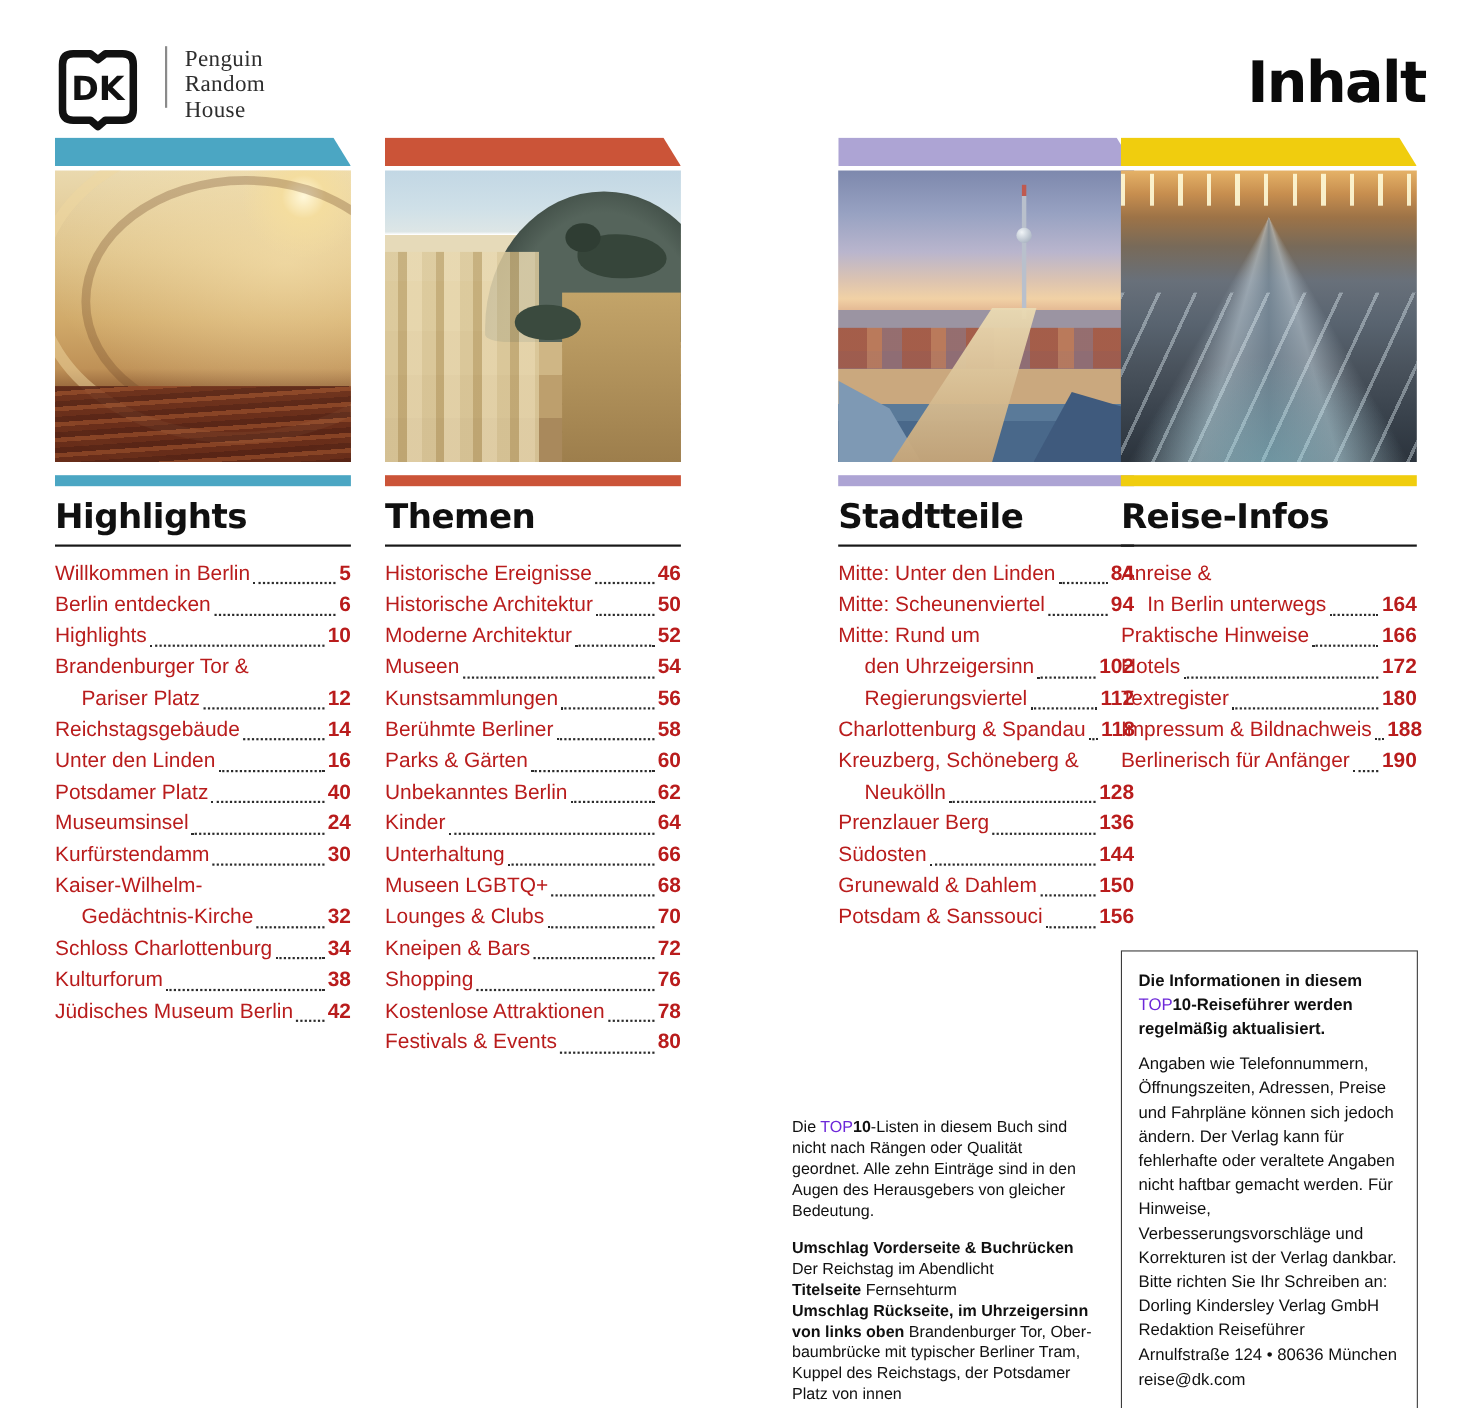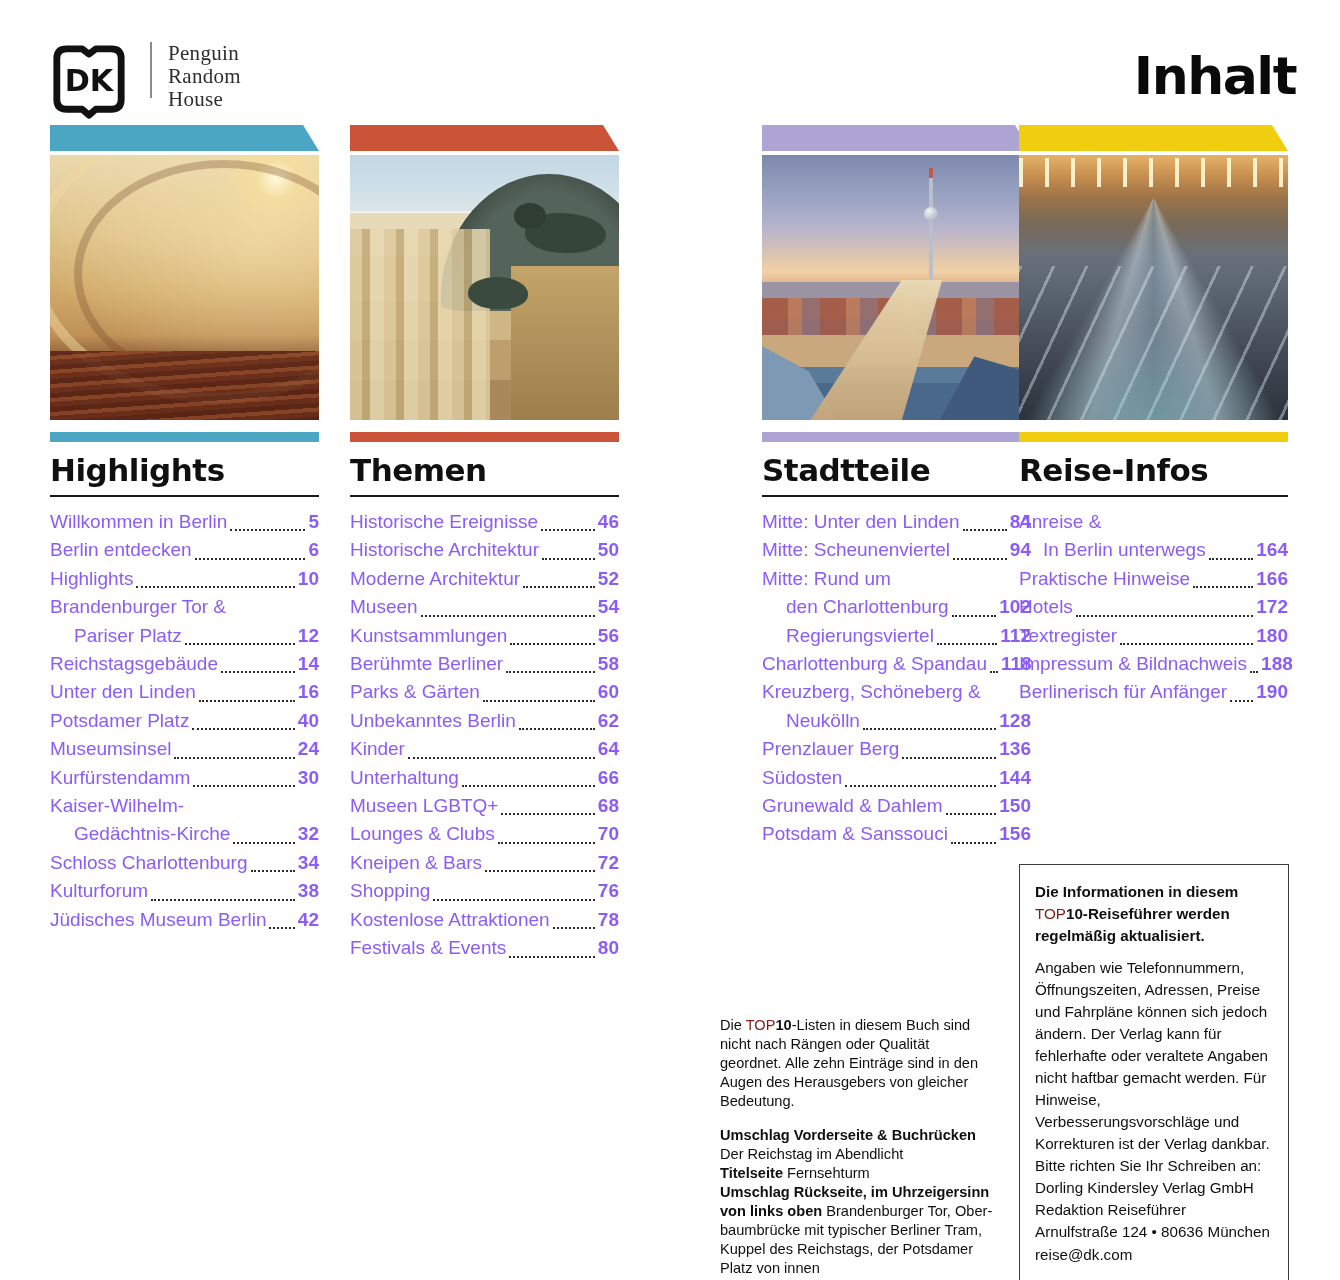--- a/index.html
+++ b/index.html
@@ -18,38 +18,38 @@
     letter-spacing:-1.5px; color:#0a0a0a;
   }
   
   .col { position:absolute; top:125px; width:269px; }
   .col.c0 { left:50px; } .col.c1 { left:350px; } .col.c2 { left:719px;margin-left:43px; } .col.c3 { left:1019px; }
   .tab { height:26px; clip-path:polygon(0 0, calc(100% - 16px) 0, 100% 100%, 0 100%); }
   .photo { position:relative; width:100%; height:265px; margin-top:4px; overflow:hidden; }
   .color-bar { height:10px; margin-top:12px; }
   .col-title { margin:10px 0 0 0; font-size:31px; font-weight:bold; letter-spacing:-0.5px; color:#101010; }
   .rule { border-top:2px solid #181818; margin-top:7px; margin-bottom:11px; }
-  .toc { list-style:none; margin:0; padding:0; font-family:"Liberation Sans", sans-serif; font-size:19px; color:#8b5cf6; }
+  .toc { list-style:none; margin:0; padding:0; font-family:"Liberation Sans", sans-serif; font-size:19px; color:#b91c1c; }
   .toc-line { display:flex; align-items:baseline; line-height:28.4px; }
   .toc-line .lab { white-space:nowrap; }
   .toc-line.cont { padding-left:24px; }
   .dots { flex:1 1 auto; min-width:8px; border-bottom:2px dotted #2b2b2b; margin:0 3px 5px 3px; align-self:flex-end; }
   .pg { font-weight:bold; white-space:nowrap; }
   
   .footnote { position:absolute; left:720px; top:1016px; width:274px;
     font-family:"Liberation Sans", sans-serif; font-size:14.6px; line-height:1.3; color:#101010; }
   .footnote p { margin:0 0 15px 0; }
   .info-box { position:absolute; left:1019px; top:864px; width:270px; box-sizing:border-box;
     border:1.5px solid #3c3c3c; padding:16px 15px 18px 15px;
     font-family:"Liberation Sans", sans-serif; font-size:15.2px; line-height:1.45; color:#101010; }
   .info-box p { margin:0; }
   .info-box .p1 { margin-bottom:10px; }
   .seg-b { font-weight:bold; }
   .seg-r { font-weight:normal; }
-  .seg-g { font-weight:normal; color:#7f1d1d; }
+  .seg-g { font-weight:normal; color:#6d28d9; }
   
   .photo-opera {
     background:
       radial-gradient(circle at 84% 9%, #fff8da 0%, #f4dd9f 6%, rgba(244,221,159,0) 17%),
       radial-gradient(ellipse 130% 85% at 78% 32%, rgba(252,232,180,.55), rgba(0,0,0,0) 62%),
       linear-gradient(180deg, #ead9ae 0%, #dfc48c 28%, #d0a969 52%, #bf9157 68%, #8a5a33 77%, #602f1c 86%, #47200f 100%);
   }
   .arc { position:absolute; border-radius:50%; }
   .arc.a1 { right:-42%; top:-30%; width:160%; height:125%; border:14px solid rgba(125,88,46,.35); }
   .arc.a2 { right:-30%; top:-14%; width:130%; height:100%; border:10px solid rgba(240,215,160,.5); }
@@ -327,21 +327,21 @@
         </li>
         <li class="toc-line">
           <span class="lab">Mitte: Scheunenviertel</span>
           <span class="dots"></span>
           <span class="pg">94</span>
         </li>
         <li class="toc-line">
           <span class="lab">Mitte: Rund um</span>
         </li>
         <li class="toc-line cont">
-          <span class="lab">den Charlottenburg</span>
+          <span class="lab">den Uhrzeigersinn</span>
           <span class="dots"></span>
           <span class="pg">102</span>
         </li>
         <li class="toc-line cont">
           <span class="lab">Regierungsviertel</span>
           <span class="dots"></span>
           <span class="pg">112</span>
         </li>
         <li class="toc-line">
           <span class="lab">Charlottenburg &amp; Spandau</span>

